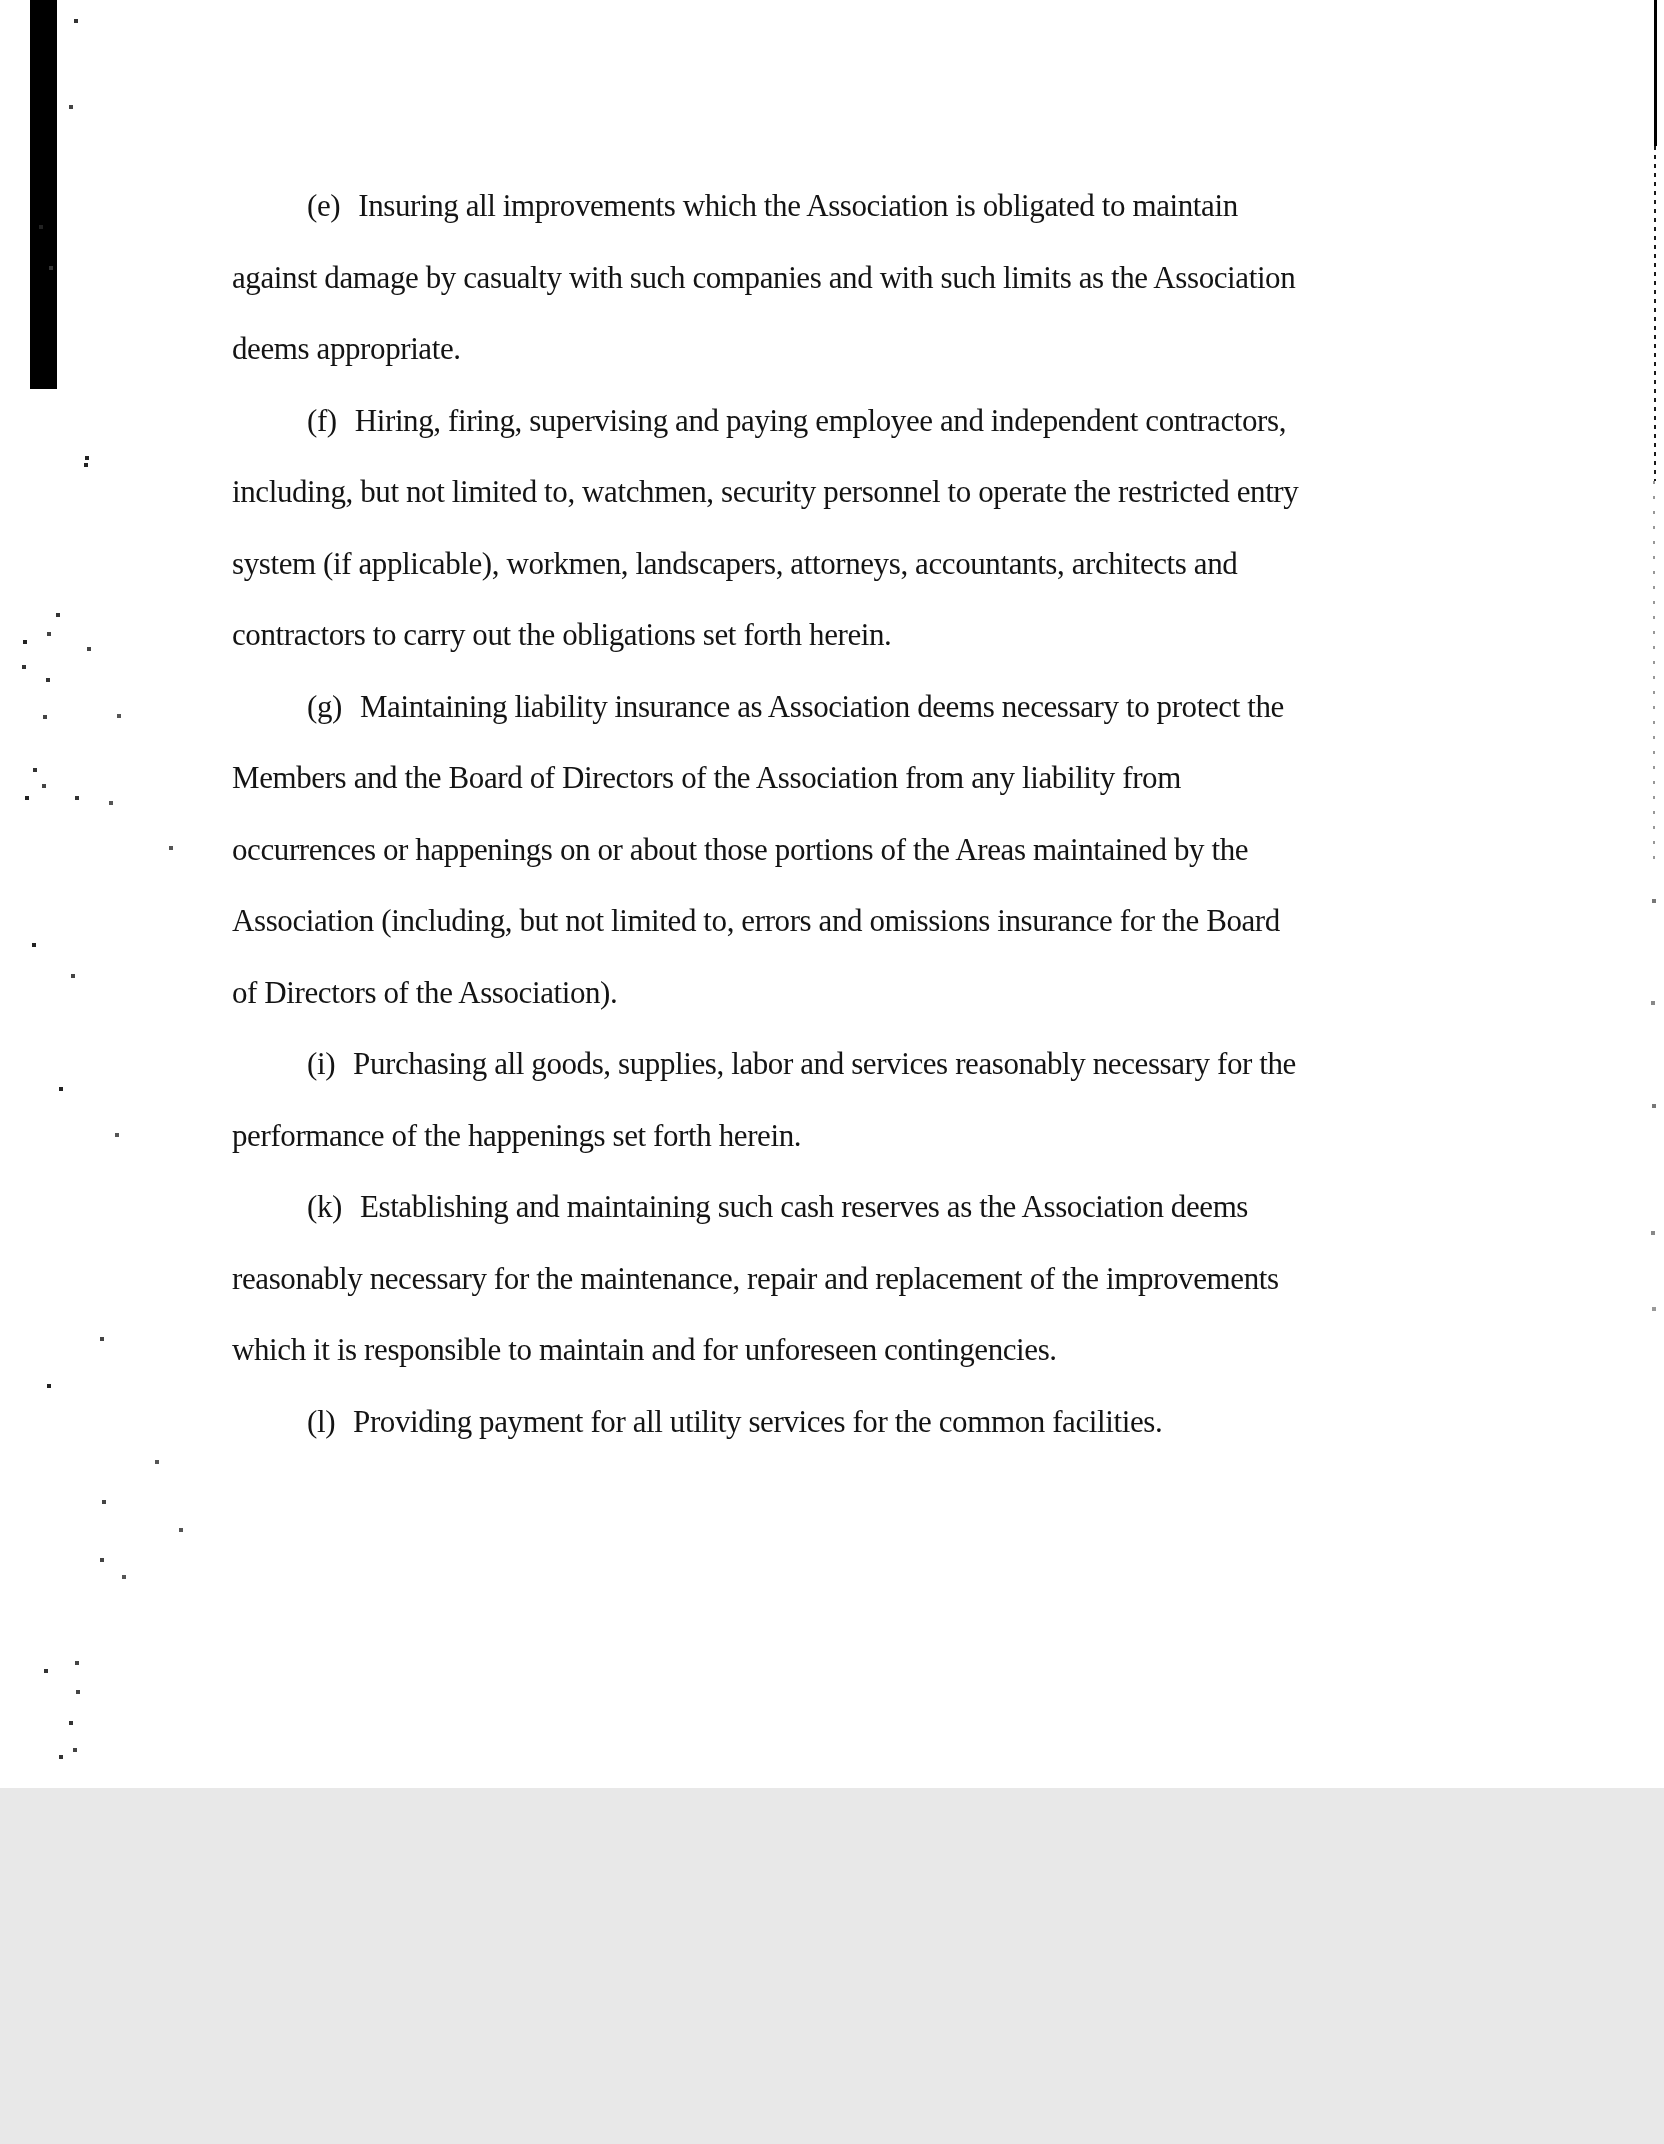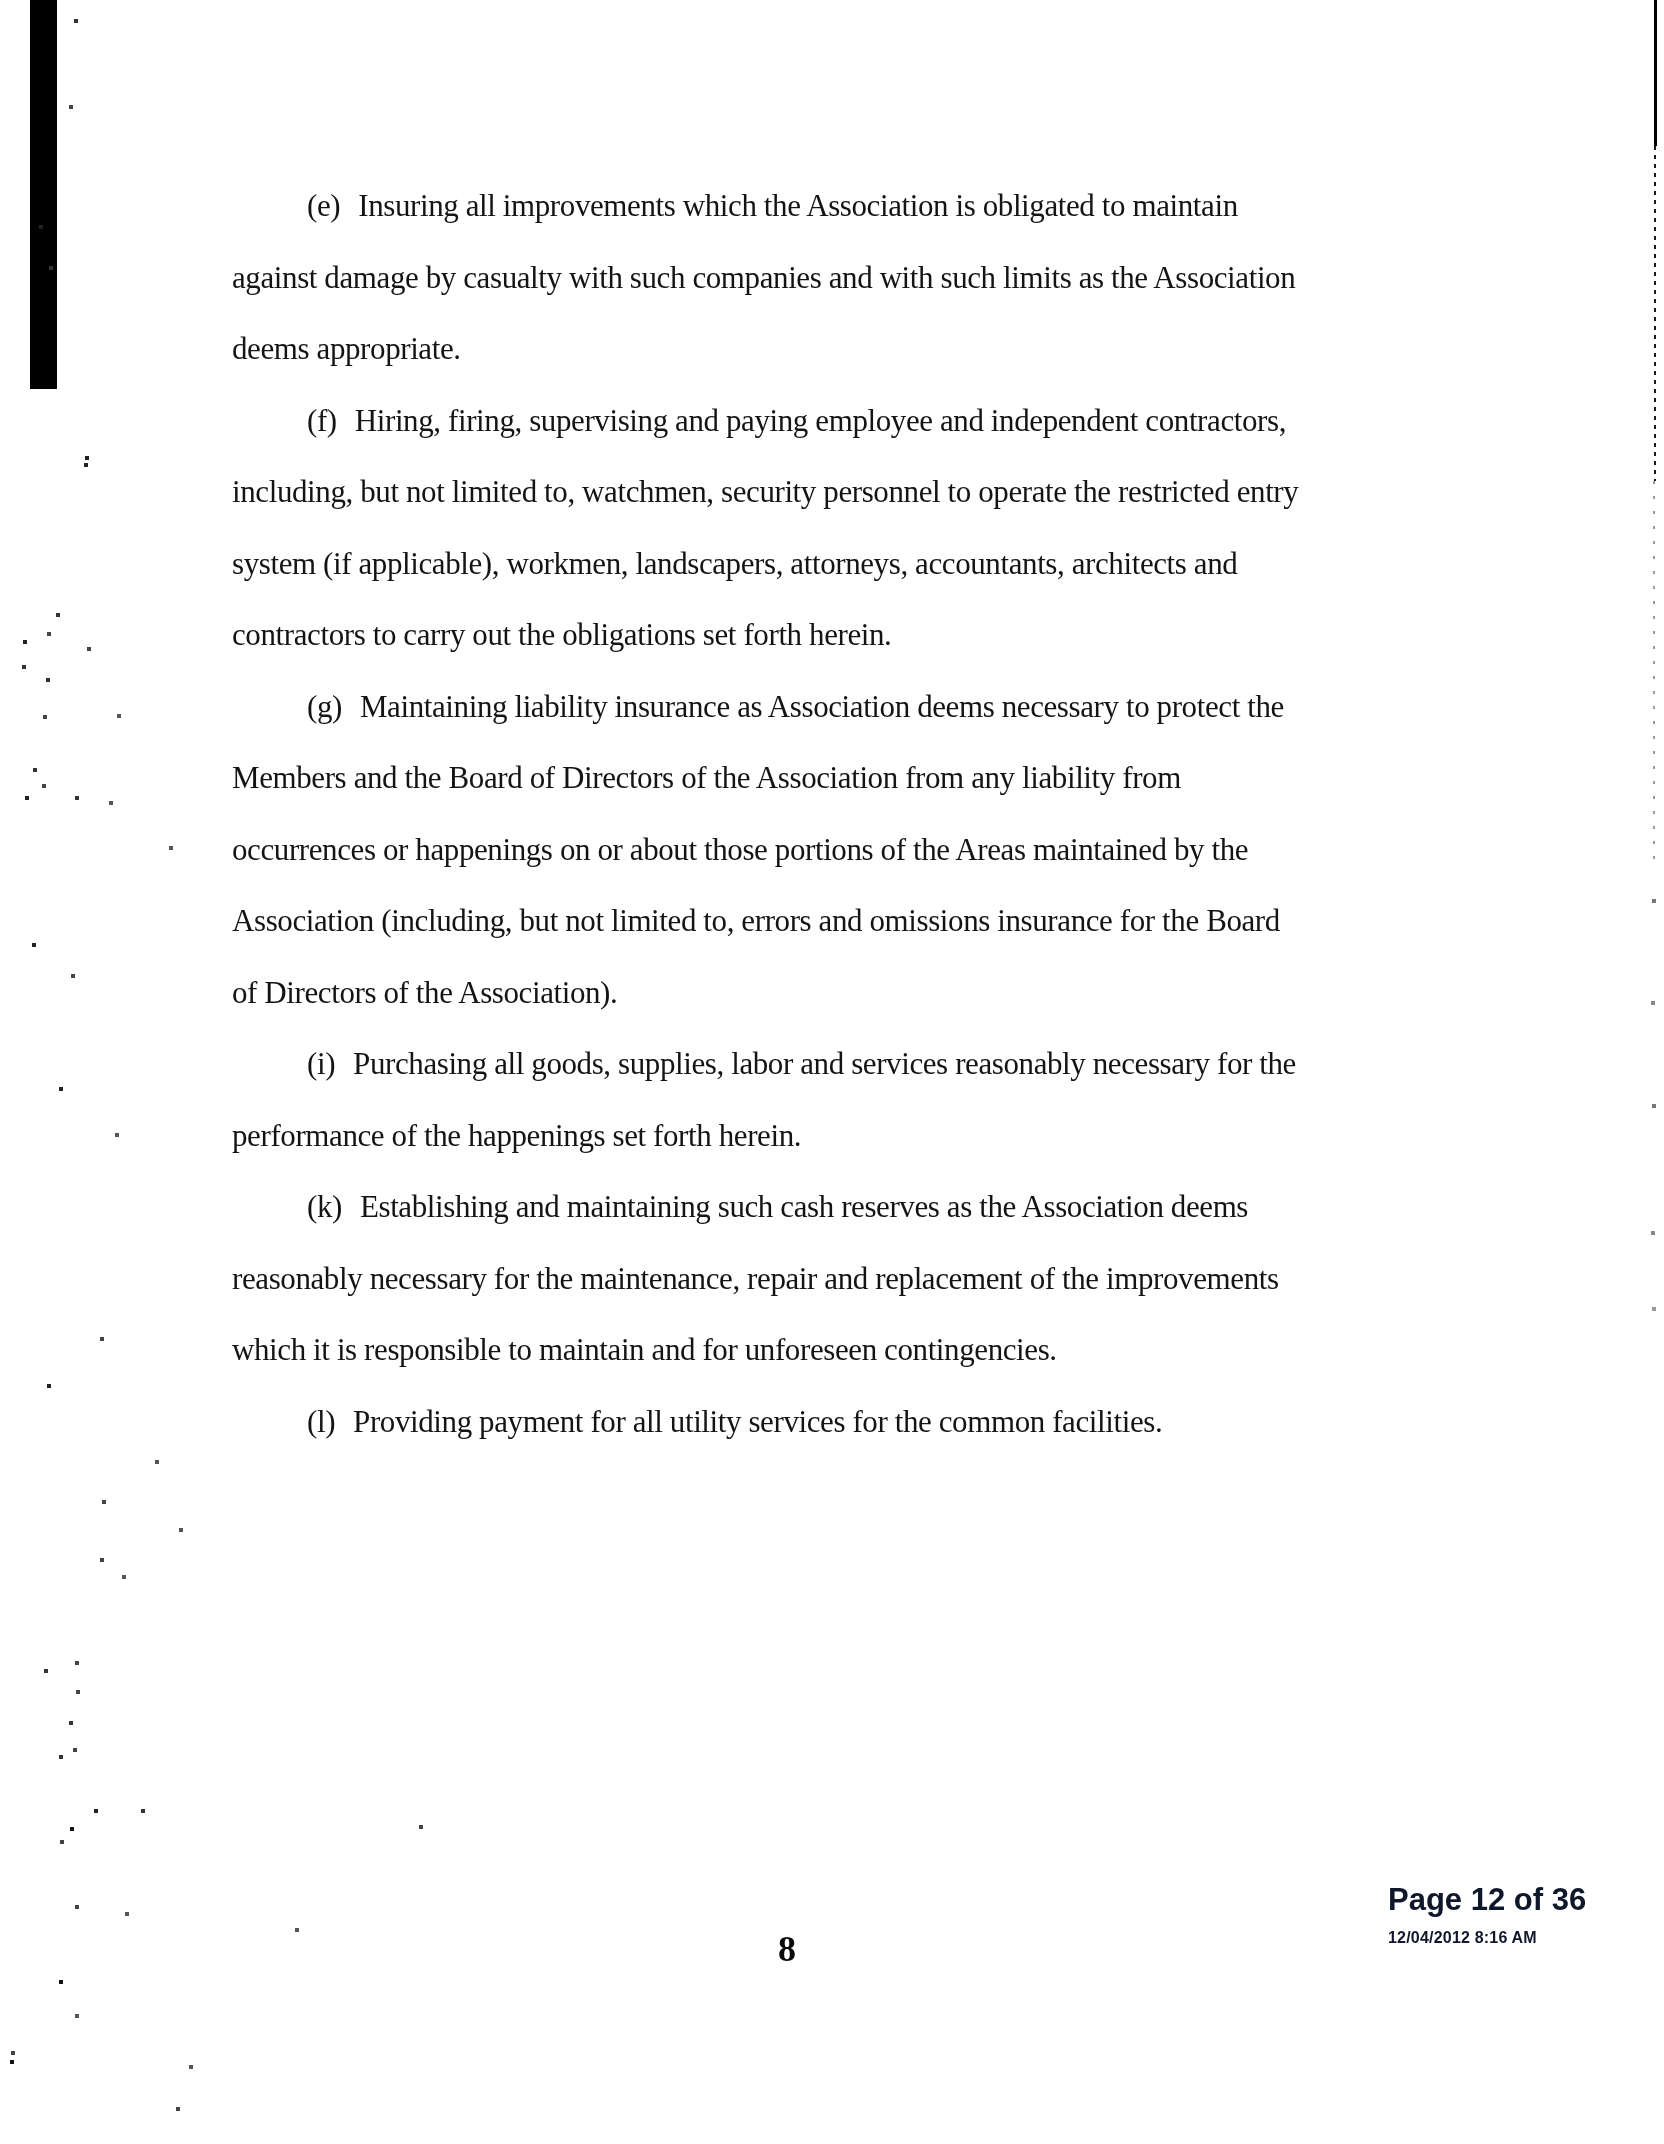--- a/index.html
+++ b/index.html
@@ -1,19 +1,19 @@
 <!DOCTYPE html>
 <html><head>
 <meta charset="utf-8">
 <style>
   html, body { margin: 0; padding: 0; background: #e8e8e8; }
   .page {
     position: relative;
     width: 1664px;
-    height: 2144px;
+    height: 1788px;
     background: #ffffff;
     overflow: hidden;
     font-family: "Liberation Serif", serif;
   }
 
   
   .text-block {
     position: absolute;
     left: 232px;
     top: 170px;

